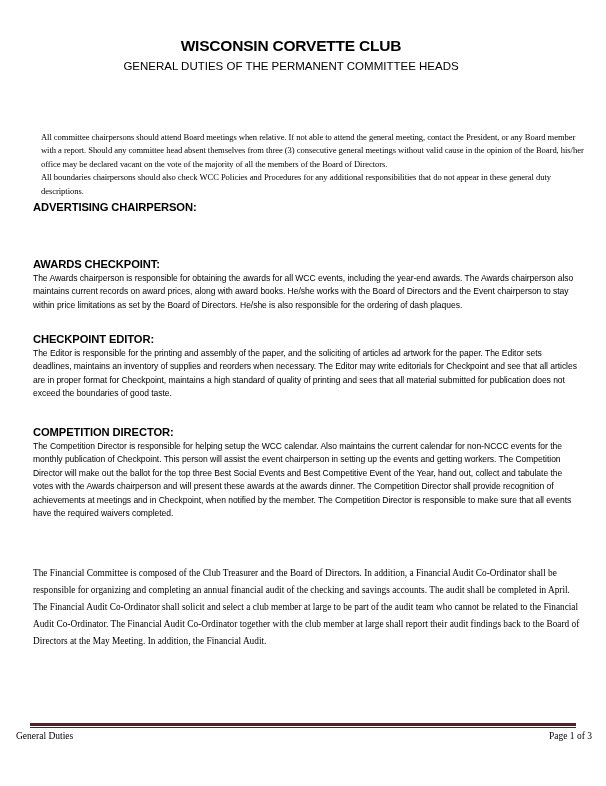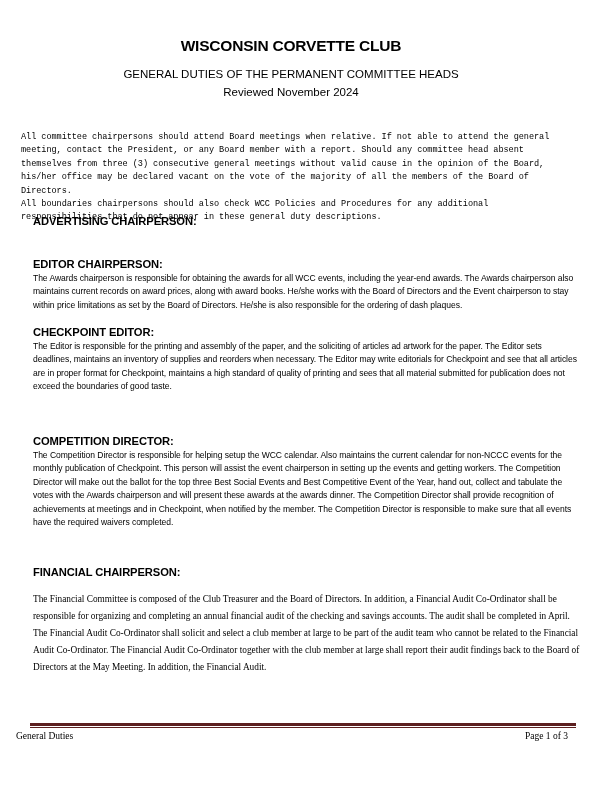--- a/index.html
+++ b/index.html
@@ -1,71 +1,69 @@
 <!DOCTYPE html>
 <html><head>
   <meta charset="utf-8">
   <style>
     html, body { margin: 0; padding: 0; background: #ffffff; }
     body { width: 606px; height: 786px; position: relative; overflow: hidden; color: #000; }
     .page { position: absolute; left: 0; top: 0; width: 606px; height: 786px; background: #fff; }
     .header { position: absolute; top: 36px; left: 0; width: 582px; text-align: center; font-family: "Liberation Sans", sans-serif; }
     .title { font-size: 15.5px; font-weight: bold; line-height: 20px; letter-spacing: -0.2px; }
-    .subtitle { font-size: 11.5px; line-height: 18px; margin-top: 9px; }
+    .subtitle { font-size: 11.5px; line-height: 18px; margin-top: 1px; }
     .reviewed { font-size: 11.5px; line-height: 18px; }
 
-    .body { position: absolute; left: 21px; top: 131px; width: 548px; font-family: Liberation Mono, monospace; font-size: 8.55px; line-height: 13.4px; letter-spacing: -0.05px; }
+    .body { position: absolute; left: 41px; top: 131px; width: 548px; font-family: Liberation Serif, serif; font-size: 8.55px; line-height: 13.4px; letter-spacing: -0.05px; }
     .para { margin: 0; }
     .section-head { font-weight: bold; font-size: 11.2px; line-height: 15px; margin: 0; letter-spacing: -0.1px; }
     .sec { position: absolute; left: 33px; width: 548px; font-family: "Liberation Sans", sans-serif; font-size: 8.55px; line-height: 13.4px; letter-spacing: -0.05px; }
     .sec p { margin: 0; }
     .serif { font-family: "Liberation Serif", serif; font-size: 9.3px; line-height: 17px; letter-spacing: 0; }
 
     .footer-line-thick { position: absolute; left: 30px; width: 546px; top: 723px; height: 3px; background: #5c1f1f; }
     .footer-line-thin { position: absolute; left: 30px; width: 546px; top: 727px; height: 1px; background: #5c1f1f; }
     .footer-left { position: absolute; left: 16px; top: 731px; font-family: "Liberation Serif", serif; font-size: 9.5px; }
-    .footer-right { position: absolute; right: 38px; top: 731px; font-family: "Liberation Serif", serif; font-size: 9.5px; }
+    .footer-right { position: absolute; right: 14px; top: 731px; font-family: "Liberation Serif", serif; font-size: 9.5px; }
   </style>
 </head>
 <body>
 
 <div class="page">
 
   <div class="header">
     <div class="title">WISCONSIN CORVETTE CLUB</div>
     <div class="subtitle">GENERAL DUTIES OF THE PERMANENT COMMITTEE HEADS</div>
-    <div class="reviewed">Reviewed November 2024</div>
   </div>
 
   <div class="body">
     <p class="para">All committee chairpersons should attend Board meetings when relative.  If not able to attend the general meeting, contact the President, or any Board member with a report.  Should any committee head absent themselves from three (3) consecutive general meetings without valid cause in the opinion of the Board, his/her office may be declared vacant on the vote of the majority of all the members of the Board of Directors.</p>
     <p class="para">All boundaries chairpersons should also check WCC Policies and Procedures for any additional responsibilities that do not appear in these general duty descriptions.</p>
   </div>
 
-  <div class="sec" style="top:200px;margin-top:14px;">
+  <div class="sec" style="top:200px;">
     <h2 class="section-head">ADVERTISING CHAIRPERSON:</h2>
   </div>
 
   <div class="sec" style="top:257px;">
-    <h2 class="section-head">EDITOR CHAIRPERSON:</h2>
+    <h2 class="section-head">AWARDS CHECKPOINT:</h2>
     <p>The Awards chairperson is responsible for obtaining the awards for all WCC events, including the year-end awards.  The Awards chairperson also maintains current records on award prices, along with award books.  He/she works with the Board of Directors and the Event chairperson to stay within price limitations as set by the Board of Directors.  He/she is also responsible for the ordering of dash plaques.</p>
   </div>
 
-  <div class="sec" style="top:325px;">
+  <div class="sec" style="top:332px;">
     <h2 class="section-head">CHECKPOINT EDITOR:</h2>
     <p>The Editor is responsible for the printing and assembly of the paper, and the soliciting of articles ad artwork for the paper.  The Editor sets deadlines, maintains an inventory of supplies and reorders when necessary.  The Editor may write editorials for Checkpoint and see that all articles are in proper format for Checkpoint, maintains a high standard of quality of printing and sees that all material submitted for publication does not exceed the boundaries of good taste.</p>
   </div>
 
-  <div class="sec" style="top:434px;">
+  <div class="sec" style="top:425px;">
     <h2 class="section-head">COMPETITION DIRECTOR:</h2>
     <p>The Competition Director is responsible for helping setup the WCC calendar.  Also maintains the current calendar for non-NCCC events for the monthly publication of Checkpoint.  This person will assist the event chairperson in setting up the events and getting workers.  The Competition Director will make out the ballot for the top three Best Social Events and Best Competitive Event of the Year, hand out, collect and tabulate the votes with the Awards chairperson and will present these awards at the awards dinner.  The Competition Director shall provide recognition of achievements at meetings and in Checkpoint, when notified by the member. The Competition Director is responsible to make sure that all events have the required waivers completed.</p>
   </div>
 
   <div class="sec" style="top:565px;">
-    <h2 class="section-head" style="margin-bottom:11px;">FINANCIAL CHAIRPERSON:</h2>
     <p class="serif">The Financial Committee is composed of the Club Treasurer and the Board of Directors. In addition, a Financial Audit Co-Ordinator shall be responsible for organizing and completing an annual financial audit of the checking and savings accounts. The audit shall be completed in April. The Financial Audit Co-Ordinator shall solicit and select a club member at large to be part of the audit team who cannot be related to the Financial Audit Co-Ordinator. The Financial Audit Co-Ordinator together with the club member at large shall report their audit findings back to the Board of Directors at the May Meeting. In addition, the Financial Audit.</p>
   </div>
 
   <div class="footer-line-thick" style="background: rgb(92, 31, 31);"></div>
   <div class="footer-line-thin" style="background: rgb(92, 31, 31);"></div>
   <div class="footer-left">General Duties</div>
   <div class="footer-right">Page 1 of 3</div>
 
 </div>
 

